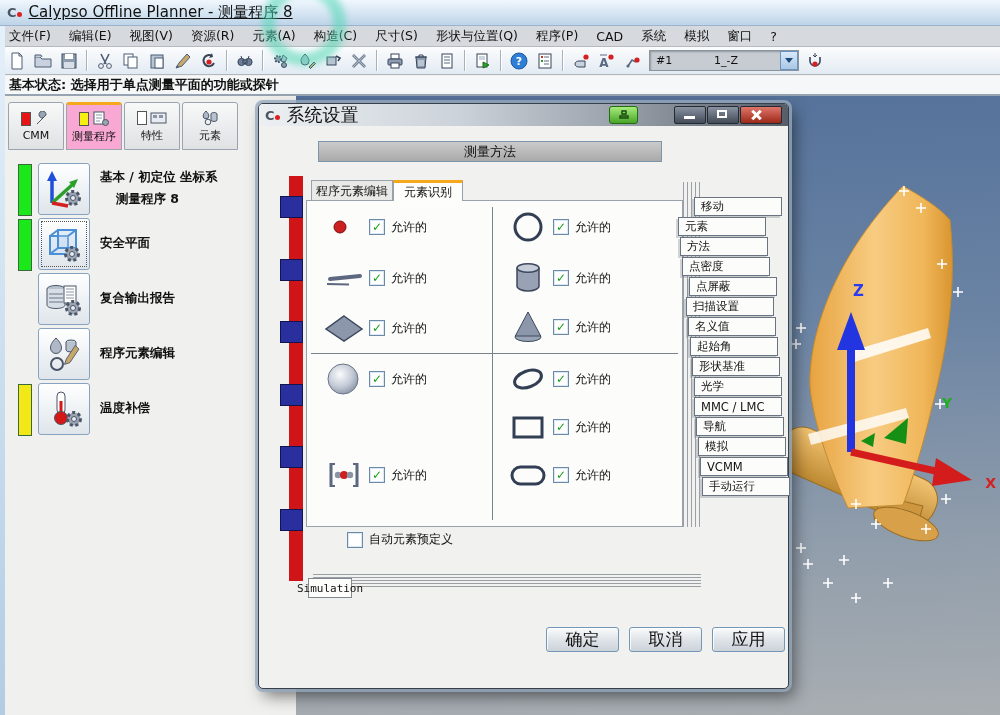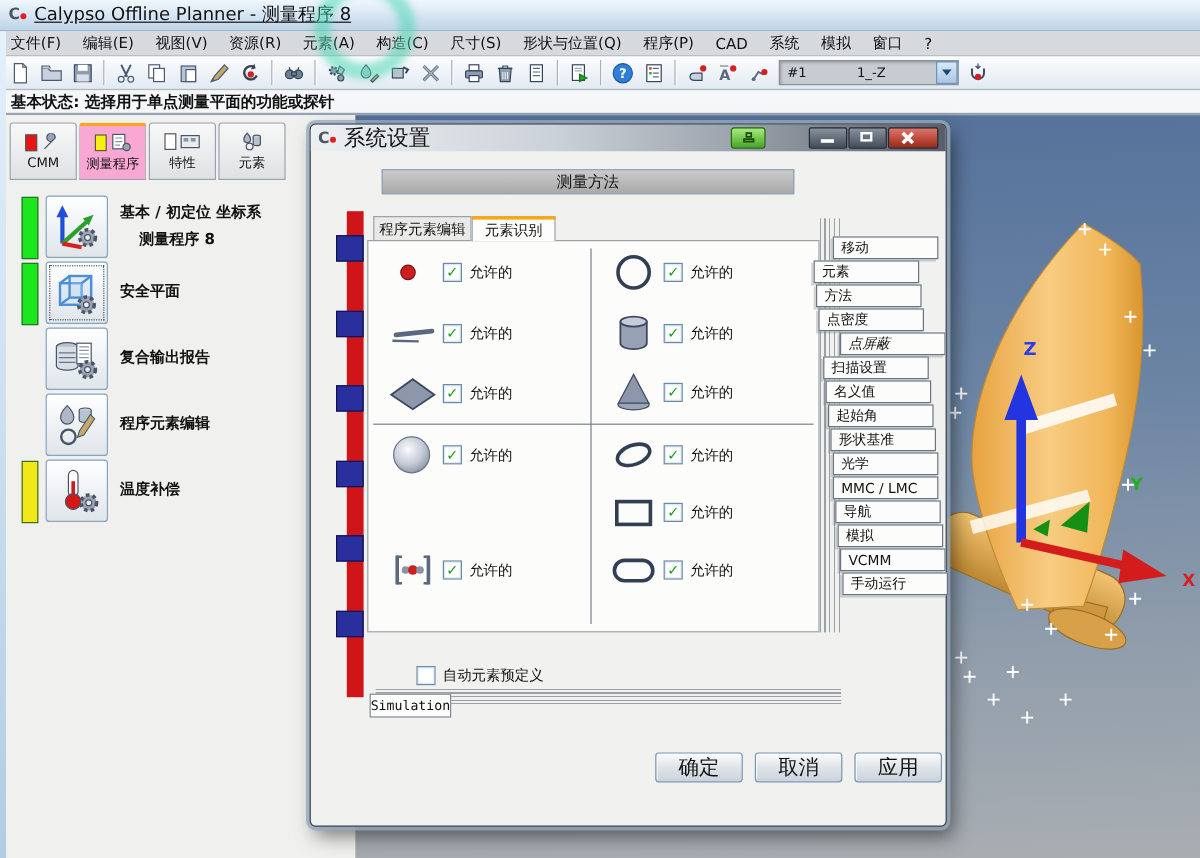--- a/index.html
+++ b/index.html
@@ -88,26 +88,26 @@
   .geo-panel{position:absolute;left:47px;top:74px;width:377px;height:327px;background:#fcfcfa;
     border:1px solid #98a2aa;box-sizing:border-box;z-index:2;}
   .vdiv{position:absolute;left:185px;top:6px;bottom:6px;width:1px;background:#7a828c;}
   .hdiv{position:absolute;left:4px;right:4px;top:152px;height:1px;background:#7a828c;}
   .g-row{position:absolute;height:44px;display:flex;align-items:center;}
   .g-icon{width:50px;display:flex;justify-content:center;}
   .checkbox{width:14px;height:14px;border:1px solid #6a8aa8;background:#fff;
     box-shadow:inset 0 0 0 1px #dce8f4;display:inline-flex;align-items:center;justify-content:center;
     font-size:12px;font-weight:bold;color:#12a012;line-height:1;}
   .cb-label{margin-left:6px;font-size:12px;}
-  .predefine{position:absolute;left:60px;top:429px;display:flex;align-items:flex-start;padding-left:28px;}
+  .predefine{position:absolute;left:60px;top:405px;display:flex;align-items:flex-end;padding-left:28px;}
   .stack-right{position:absolute;left:424px;top:56px;width:20px;height:345px;
     background:repeating-linear-gradient(90deg,#9aa0a6 0 1px,#f1f1ef 1px 4px);}
   .stack-bottom{position:absolute;left:54px;top:448px;width:388px;height:13px;
     background:repeating-linear-gradient(180deg,#9aa0a6 0 1px,#f1f1ef 1px 3px);}
-  .sim-tab{position:absolute;left:49px;top:452px;width:68px;height:20px;background:#fdfdfb;
+  .sim-tab{position:absolute;left:49px;top:452px;width:44px;height:20px;background:#fdfdfb;
     border:1px solid #808890;box-sizing:border-box;display:flex;align-items:center;justify-content:center;
     font-family:"DejaVu Sans Mono","Liberation Mono",monospace;font-size:11px;z-index:4;}
   .side-btn{position:absolute;height:19px;width:88px;background:#fcfcfa;border:1px solid #6a7480;
     box-shadow:-2px 2px 0 rgba(110,120,130,.3);font-size:11.5px;display:flex;align-items:center;
     padding-left:6px;box-sizing:border-box;z-index:5;}
   .dlg-btns{position:absolute;left:287px;top:501px;display:flex;gap:10px;}
   .dlg-btn{width:73px;height:25px;border:1px solid #7496b8;border-radius:3px;box-sizing:border-box;
     background:linear-gradient(#fafbfc,#dde2e7 55%,#ccd3d9);display:flex;align-items:center;
     justify-content:center;font-size:17px;box-shadow:1px 1px 0 rgba(255,255,255,.8) inset;}
 </style>
@@ -644,21 +644,21 @@
 
       <div class="sim-tab">
           <span>Simulation</span>
         </div>
 
       <div>
           <div class="side-btn" style="left: 435px; top: 71px;">移动</div>
           <div class="side-btn" style="left: 419px; top: 91px;">元素</div>
           <div class="side-btn" style="left: 421px; top: 111px;">方法</div>
           <div class="side-btn" style="left: 423px; top: 131px;">点密度</div>
-          <div class="side-btn" style="left: 441px; top: 151px; font-style: italic;">点屏蔽</div>
+          <div class="side-btn" style="left: 430px; top: 151px;">点屏蔽</div>
           <div class="side-btn" style="left: 427px; top: 171px;">扫描设置</div>
           <div class="side-btn" style="left: 429px; top: 191px;">名义值</div>
           <div class="side-btn" style="left: 431px; top: 211px;">起始角</div>
           <div class="side-btn" style="left: 433px; top: 231px;">形状基准</div>
           <div class="side-btn" style="left: 435px; top: 251px;">光学</div>
           <div class="side-btn" style="left: 435px; top: 271px;">MMC / LMC</div>
           <div class="side-btn" style="left: 437px; top: 291px;">导航</div>
           <div class="side-btn" style="left: 439px; top: 311px;">模拟</div>
           <div class="side-btn" style="left: 441px; top: 331px;">VCMM</div>
           <div class="side-btn" style="left: 443px; top: 351px;">手动运行</div>

